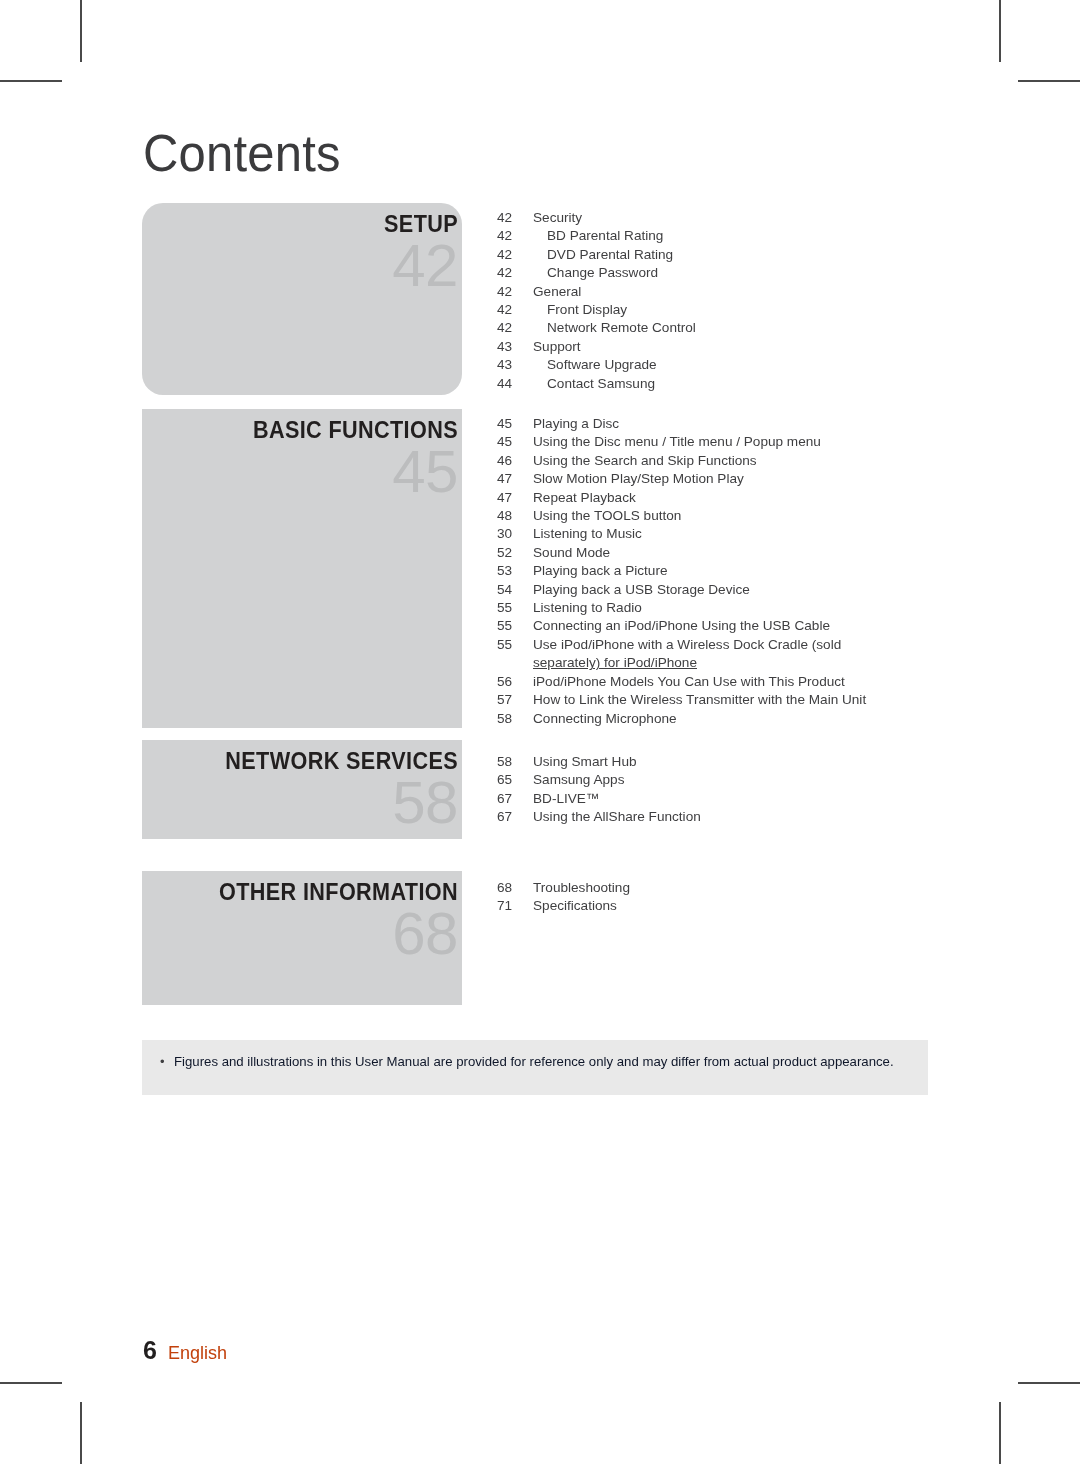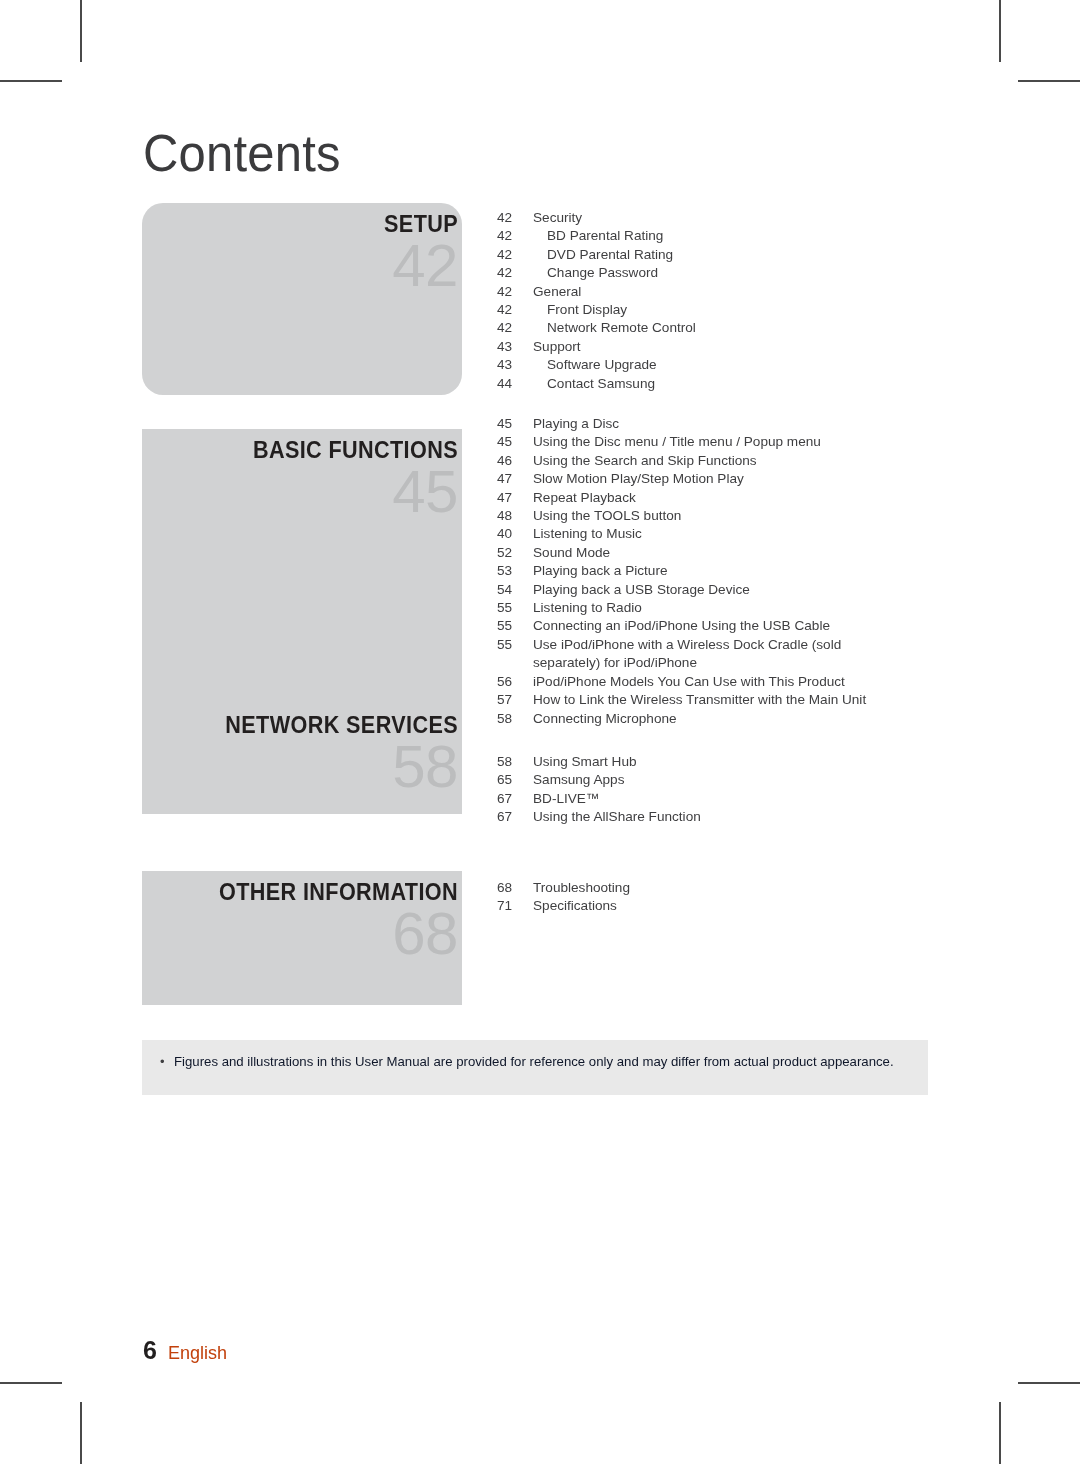--- a/index.html
+++ b/index.html
@@ -92,21 +92,21 @@
     font-size: 13.6px;
     color: #3f3f41;
   }
   .toc-num {
     width: 36px;
     flex: 0 0 36px;
     color: #3f3f41;
   }
   .toc-text { flex: 1 1 auto; }
   .toc-row.indent .toc-text { padding-left: 14px; }
-  .toc-cont .toc-text { padding-left: 0; }
+  .toc-cont .toc-text { padding-left: 0; text-decoration: underline; }
 
   
   .note-box {
     position: absolute;
     left: 142px;
     top: 1040px;
     width: 786px;
     height: 55px;
     background: #e9e9e9;
     box-sizing: border-box;
@@ -158,26 +158,26 @@
 <div class="crop v crop-br-v"></div>
 <div class="crop h crop-br-h"></div>
 
 <div class="page-title">Contents</div>
 
 <div class="section-block" id="block-0" style="top:203px;height:192px;border-radius:21px;">
   <div class="section-label">SETUP</div>
   <div class="section-number">42</div>
 </div>
 
-<div class="section-block" id="block-1" style="top:409px;height:319px;margin-top:20px;">
+<div class="section-block" id="block-1" style="top:409px;height:319px;">
   <div class="section-label">BASIC FUNCTIONS</div>
   <div class="section-number">45</div>
 </div>
 
-<div class="section-block" id="block-2" style="top:704px;height:110px;">
+<div class="section-block" id="block-2" style="top:740px;height:99px;">
   <div class="section-label">NETWORK SERVICES</div>
   <div class="section-number">58</div>
 </div>
 
 <div class="section-block" id="block-3" style="top:871px;height:134px;">
   <div class="section-label">OTHER INFORMATION</div>
   <div class="section-number">68</div>
 </div>
 
 <div class="toc">
@@ -242,21 +242,21 @@
       </div>
       <div class="toc-row">
         <div class="toc-num">47</div>
         <div class="toc-text">Repeat Playback</div>
       </div>
       <div class="toc-row">
         <div class="toc-num">48</div>
         <div class="toc-text">Using the TOOLS button</div>
       </div>
       <div class="toc-row">
-        <div class="toc-num">40</div>
+        <div class="toc-num">30</div>
         <div class="toc-text">Listening to Music</div>
       </div>
       <div class="toc-row">
         <div class="toc-num">52</div>
         <div class="toc-text">Sound Mode</div>
       </div>
       <div class="toc-row">
         <div class="toc-num">53</div>
         <div class="toc-text">Playing back a Picture</div>
       </div>

